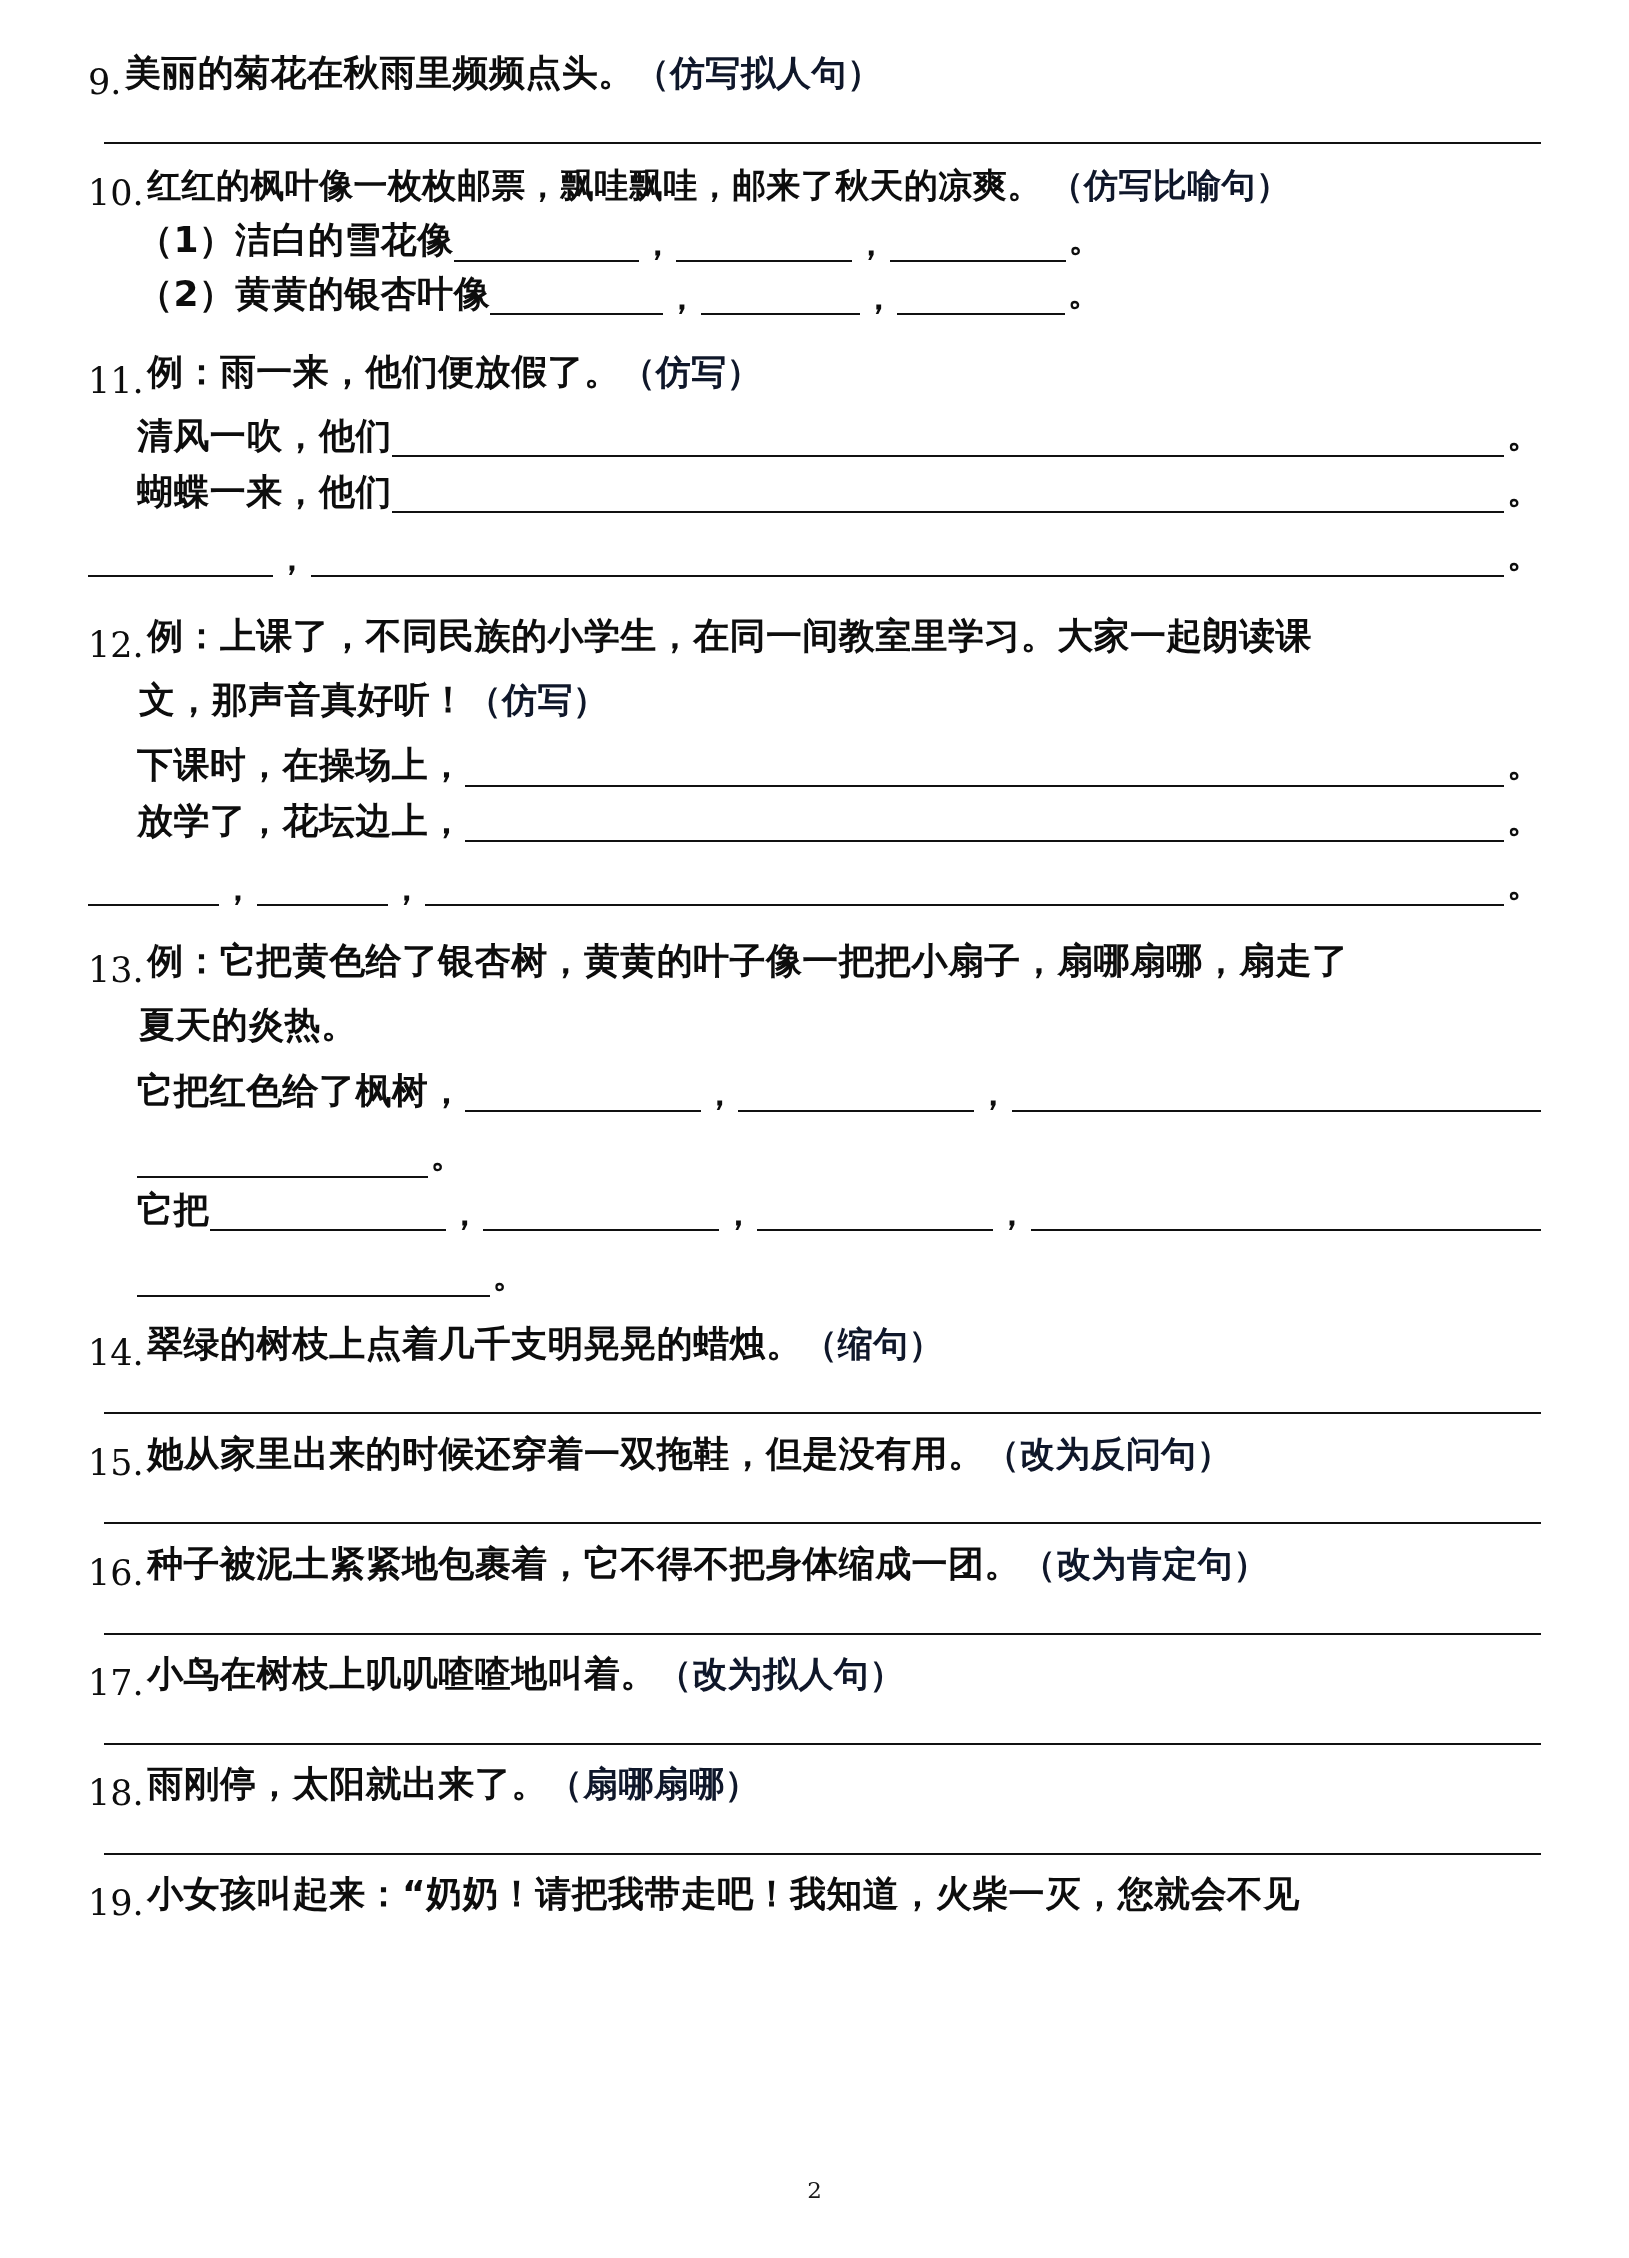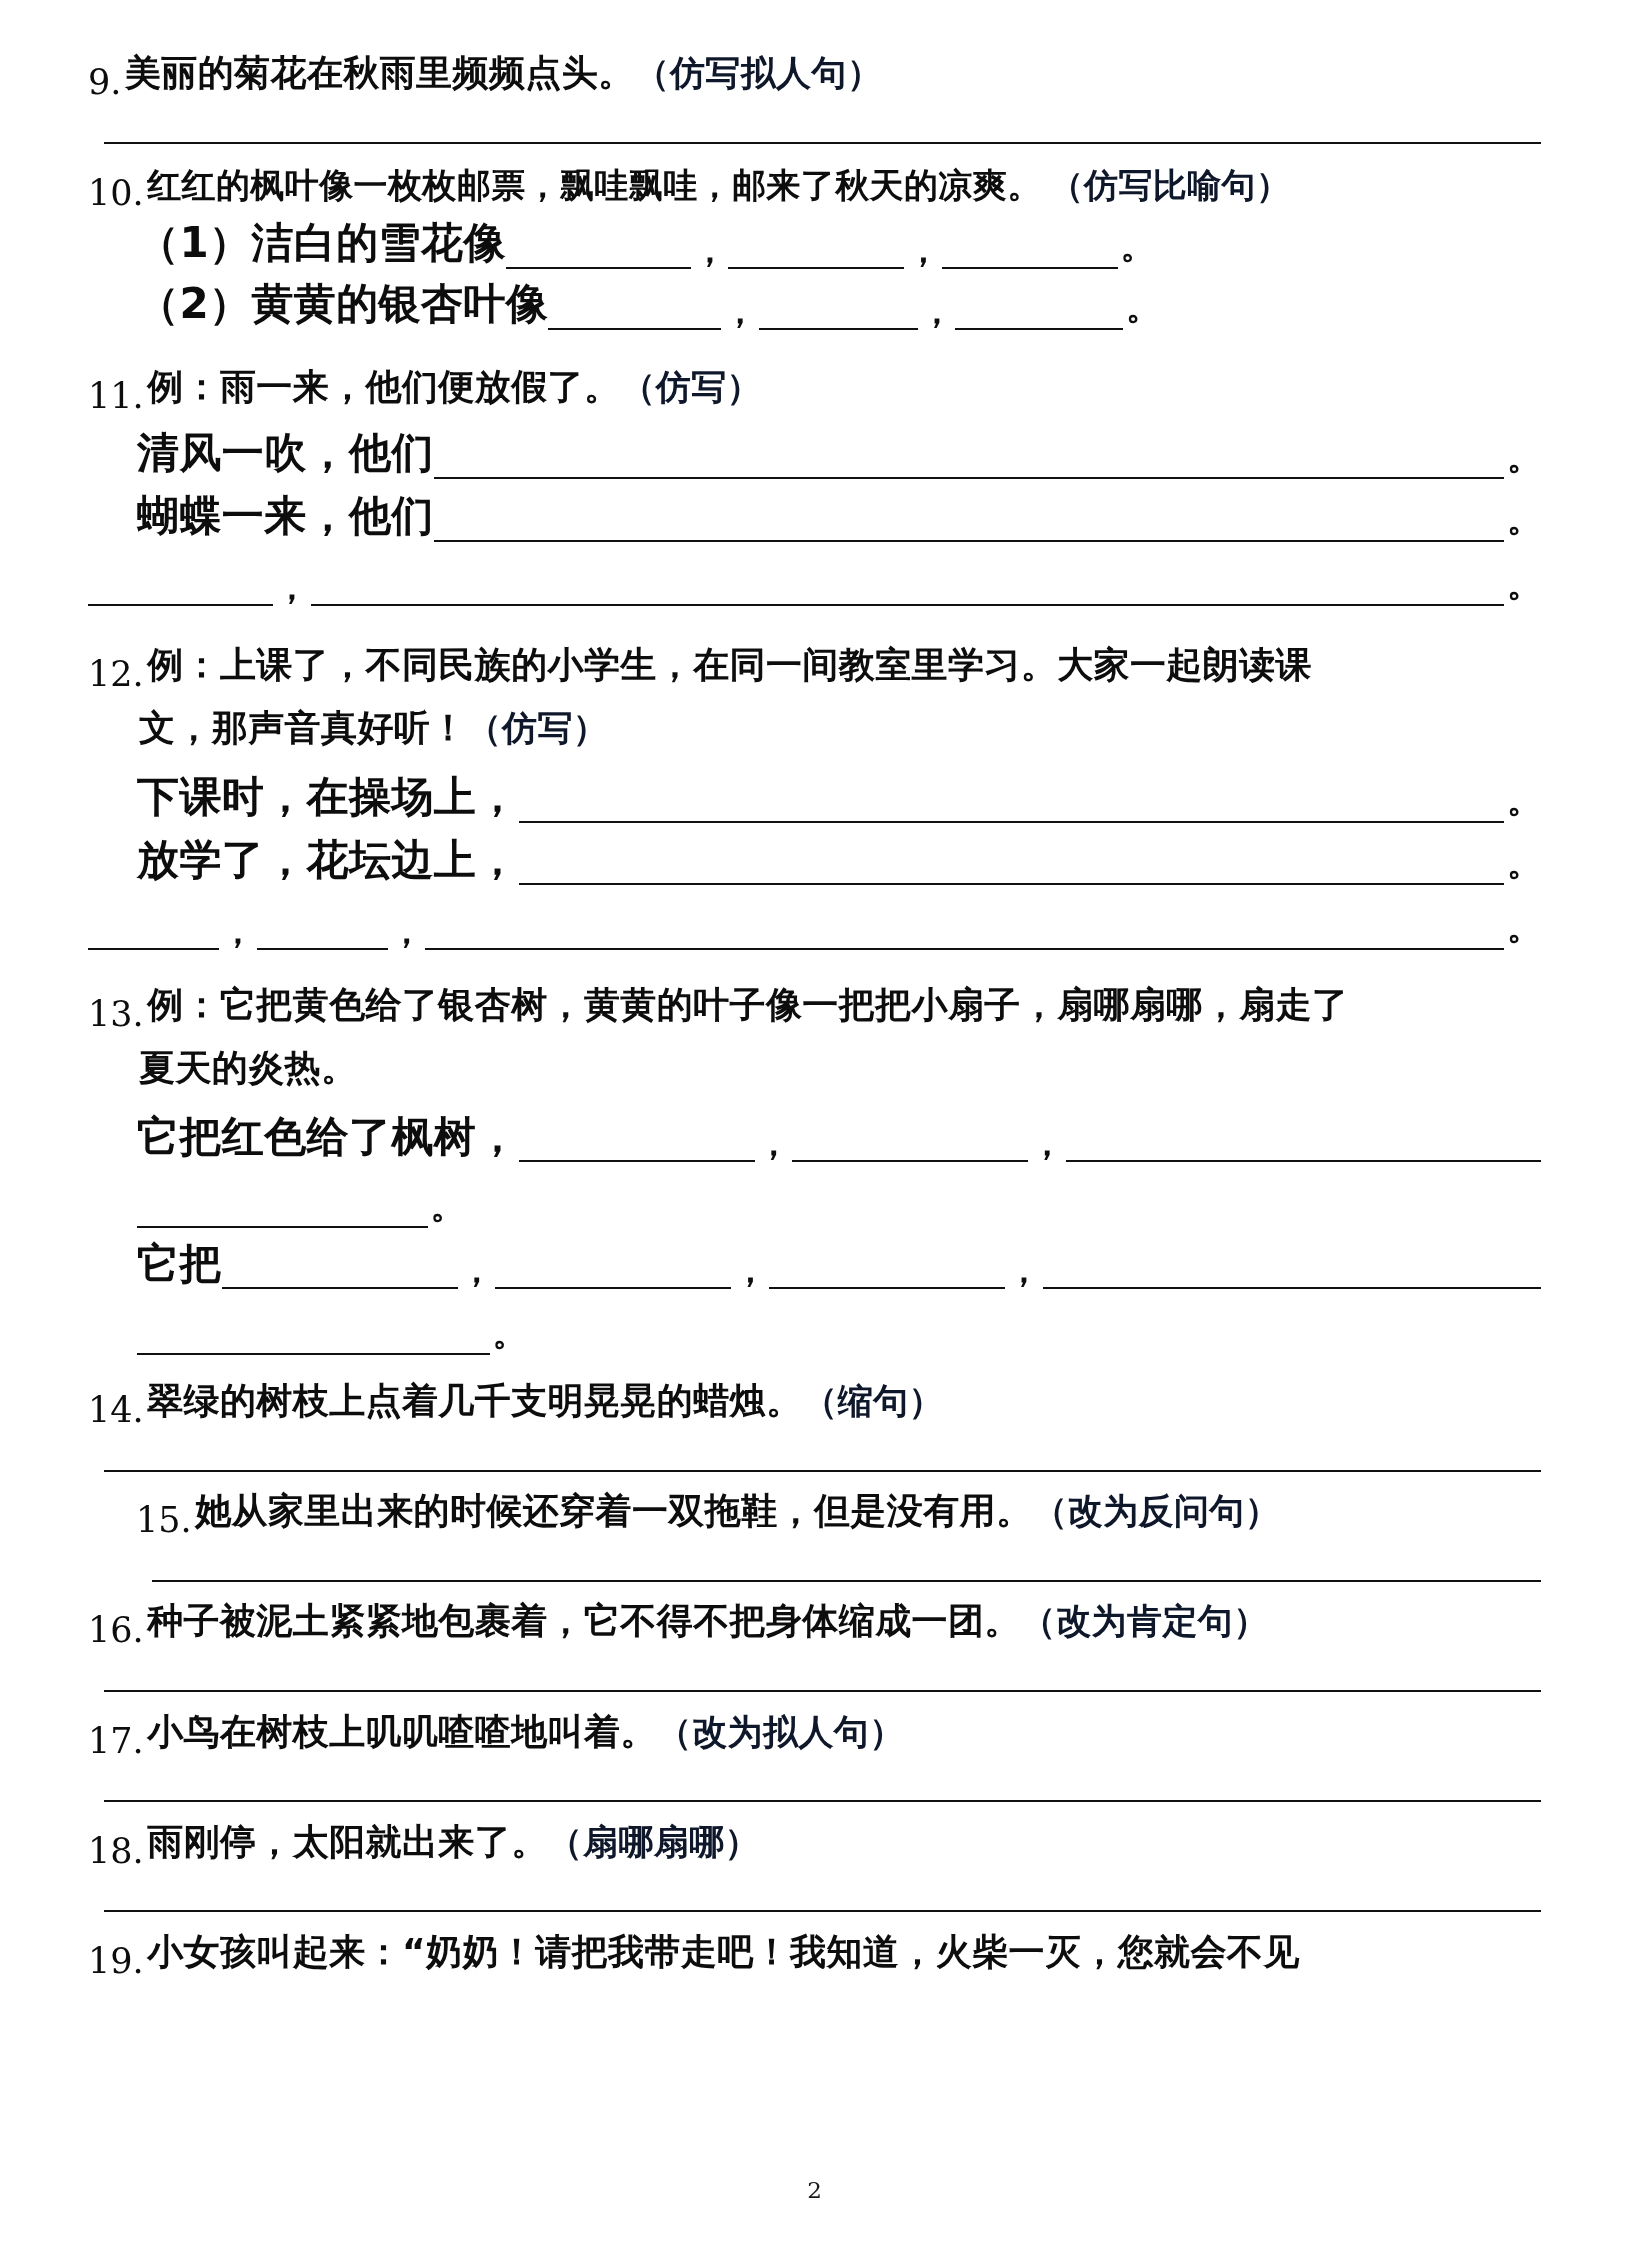--- a/index.html
+++ b/index.html
@@ -80,21 +80,21 @@
 
   .rule-row {
     display: flex;
     align-items: flex-end;
     white-space: nowrap;
   }
 
   .lead {
     flex: 0 0 auto;
     font-family: "DejaVu Sans", "Liberation Sans", sans-serif;
-    font-size: 42px;
+    font-size: 36px;
     font-weight: 600;
     line-height: 1.2;
     color: #0d0d0d;
     letter-spacing: 0.4px;
   }
 
   .blank {
     flex: 1 1 auto;
     border-bottom: 2.6px solid #111111;
     height: 30px;
@@ -273,21 +273,21 @@
   </div>
 
   <div class="q" style="padding-top:19.4px;">
     <div class="q-line">
       <span class="q-num">14.</span>
       <span class="q-body cn"><span>翠绿的树枝上点着几千支明晃晃的蜡烛。</span><span class="hint">（缩句）</span></span>
     </div>
     <div class="full-rule" style="margin-top:41px;"></div>
   </div>
 
-  <div class="q" style="padding-top:12.4px;margin-left:48px;">
+  <div class="q" style="padding-top:12.4px;">
     <div class="q-line">
       <span class="q-num">15.</span>
       <span class="q-body cn"><span>她从家里出来的时候还穿着一双拖鞋，但是没有用。</span><span class="hint">（改为反问句）</span></span>
     </div>
     <div class="full-rule" style="margin-top:41px;"></div>
   </div>
 
   <div class="q" style="padding-top:12.4px;">
     <div class="q-line">
       <span class="q-num">16.</span>

